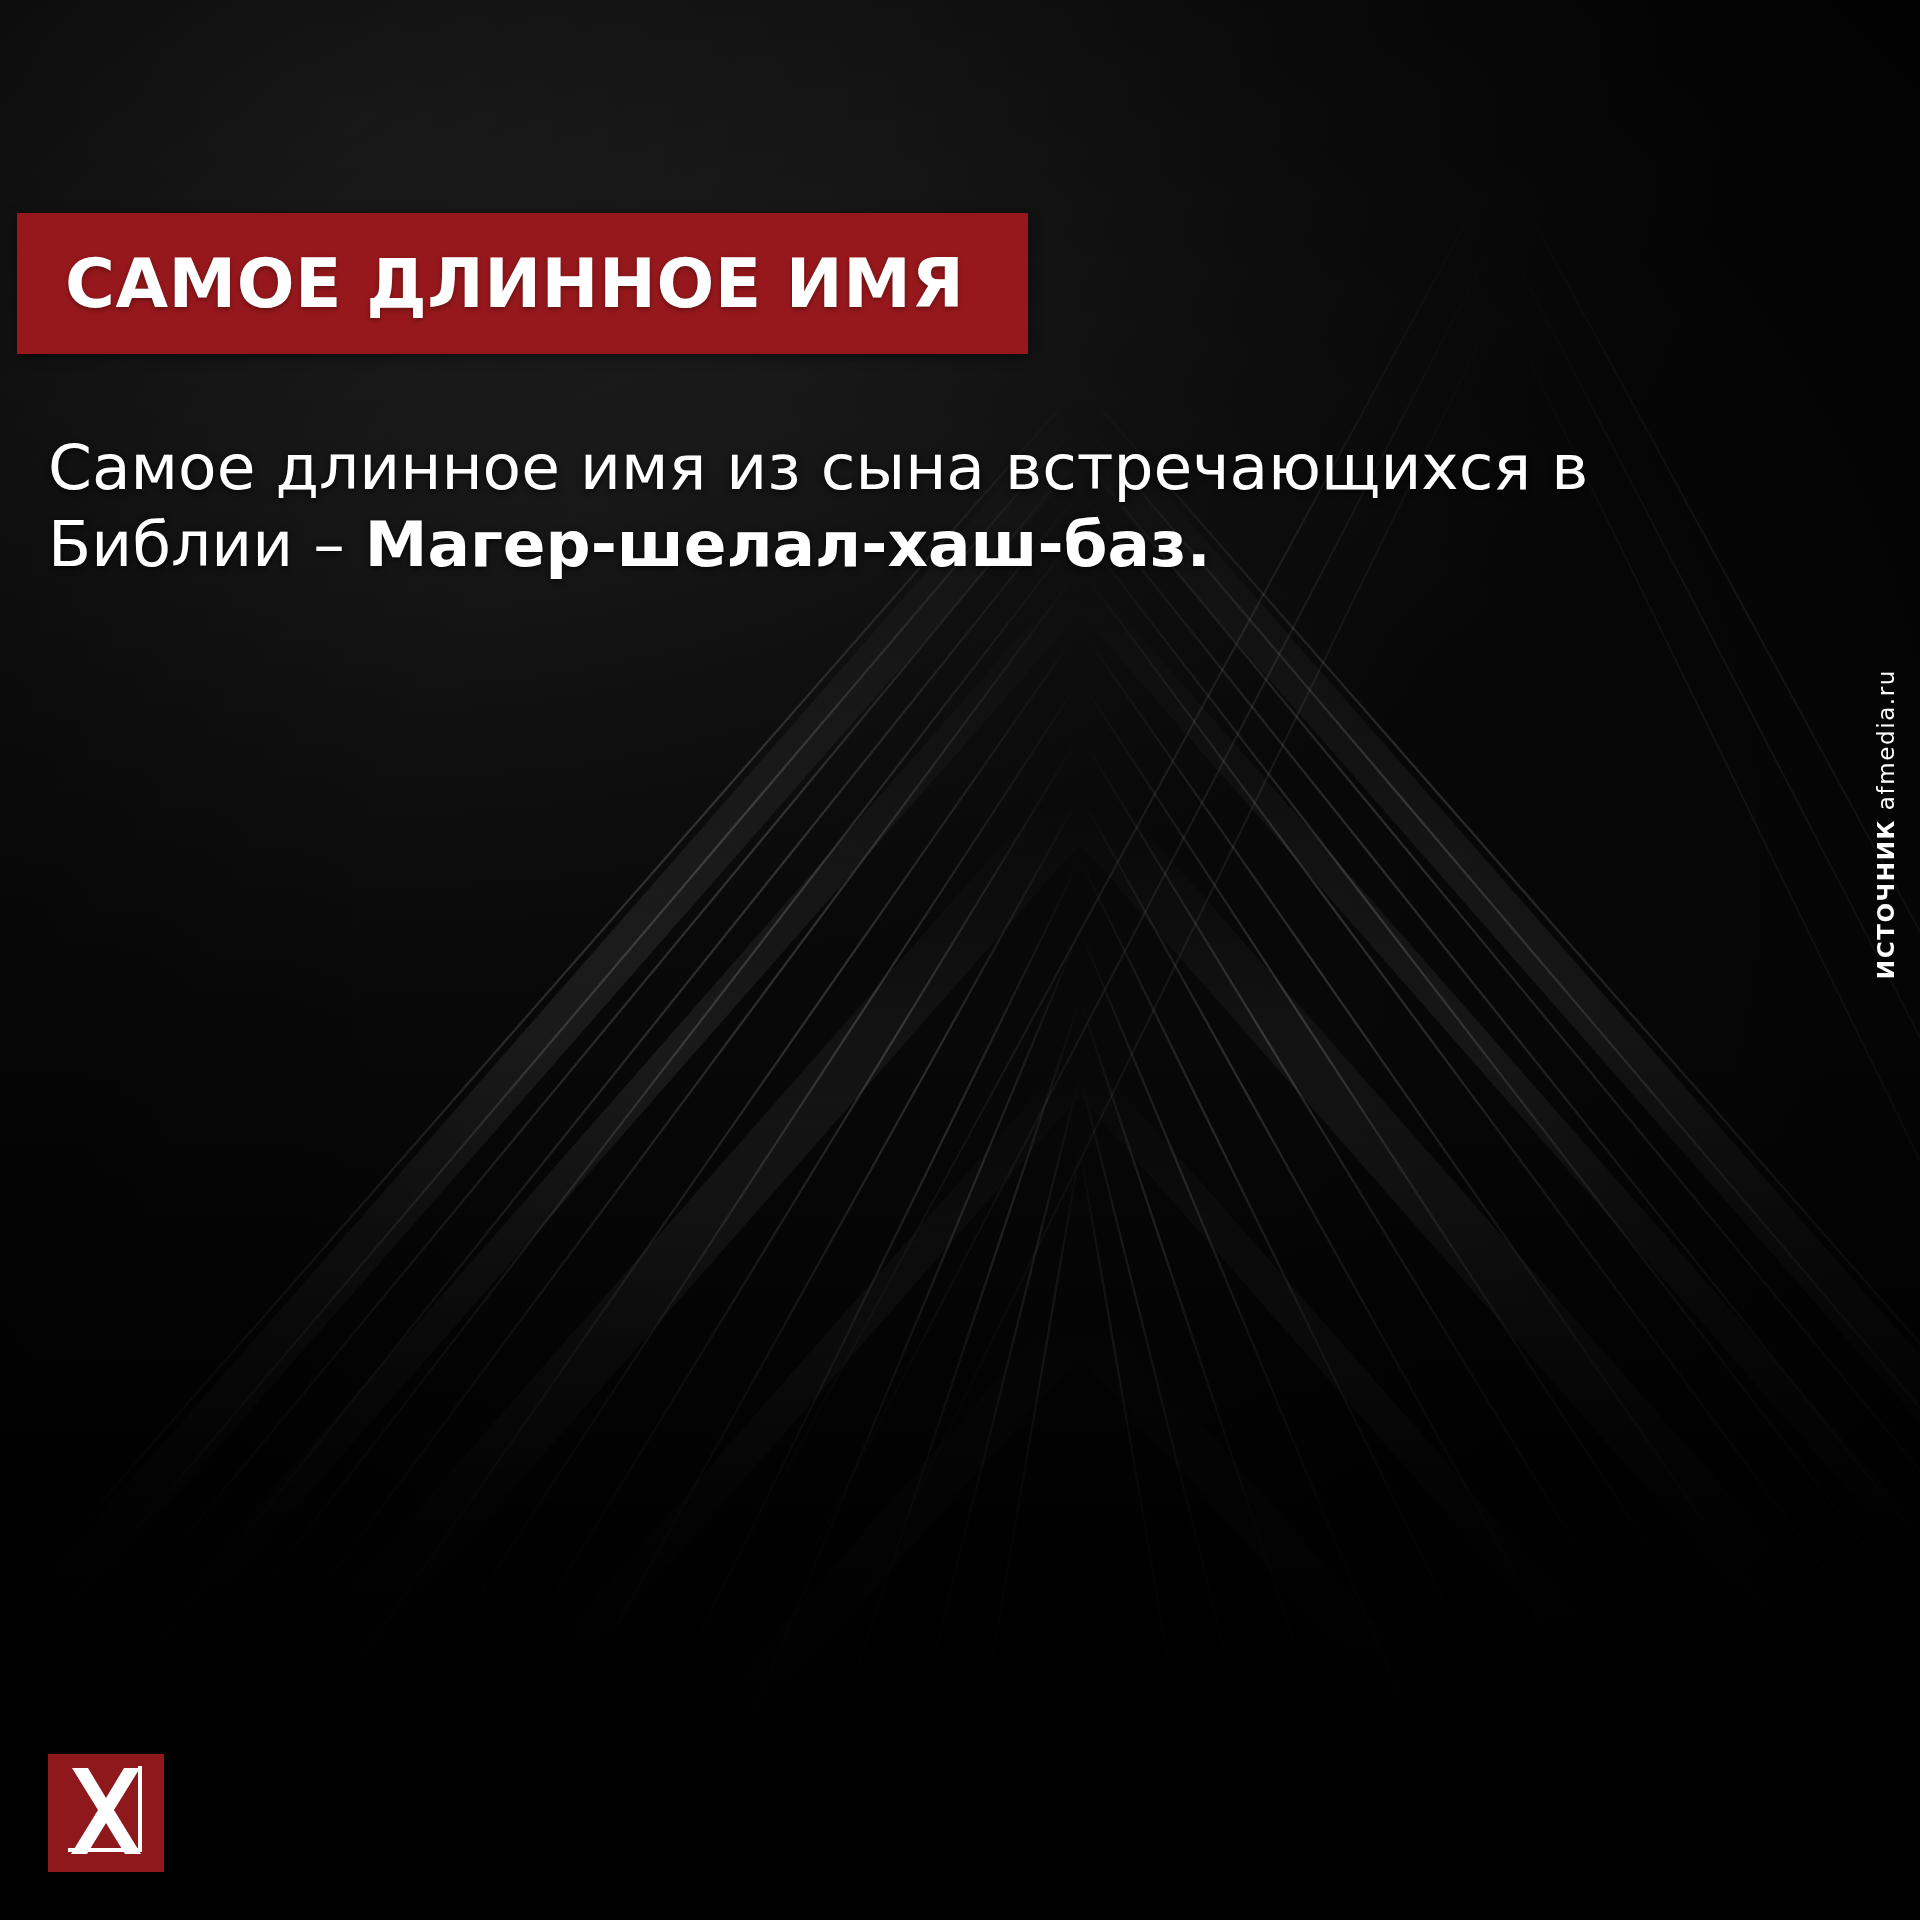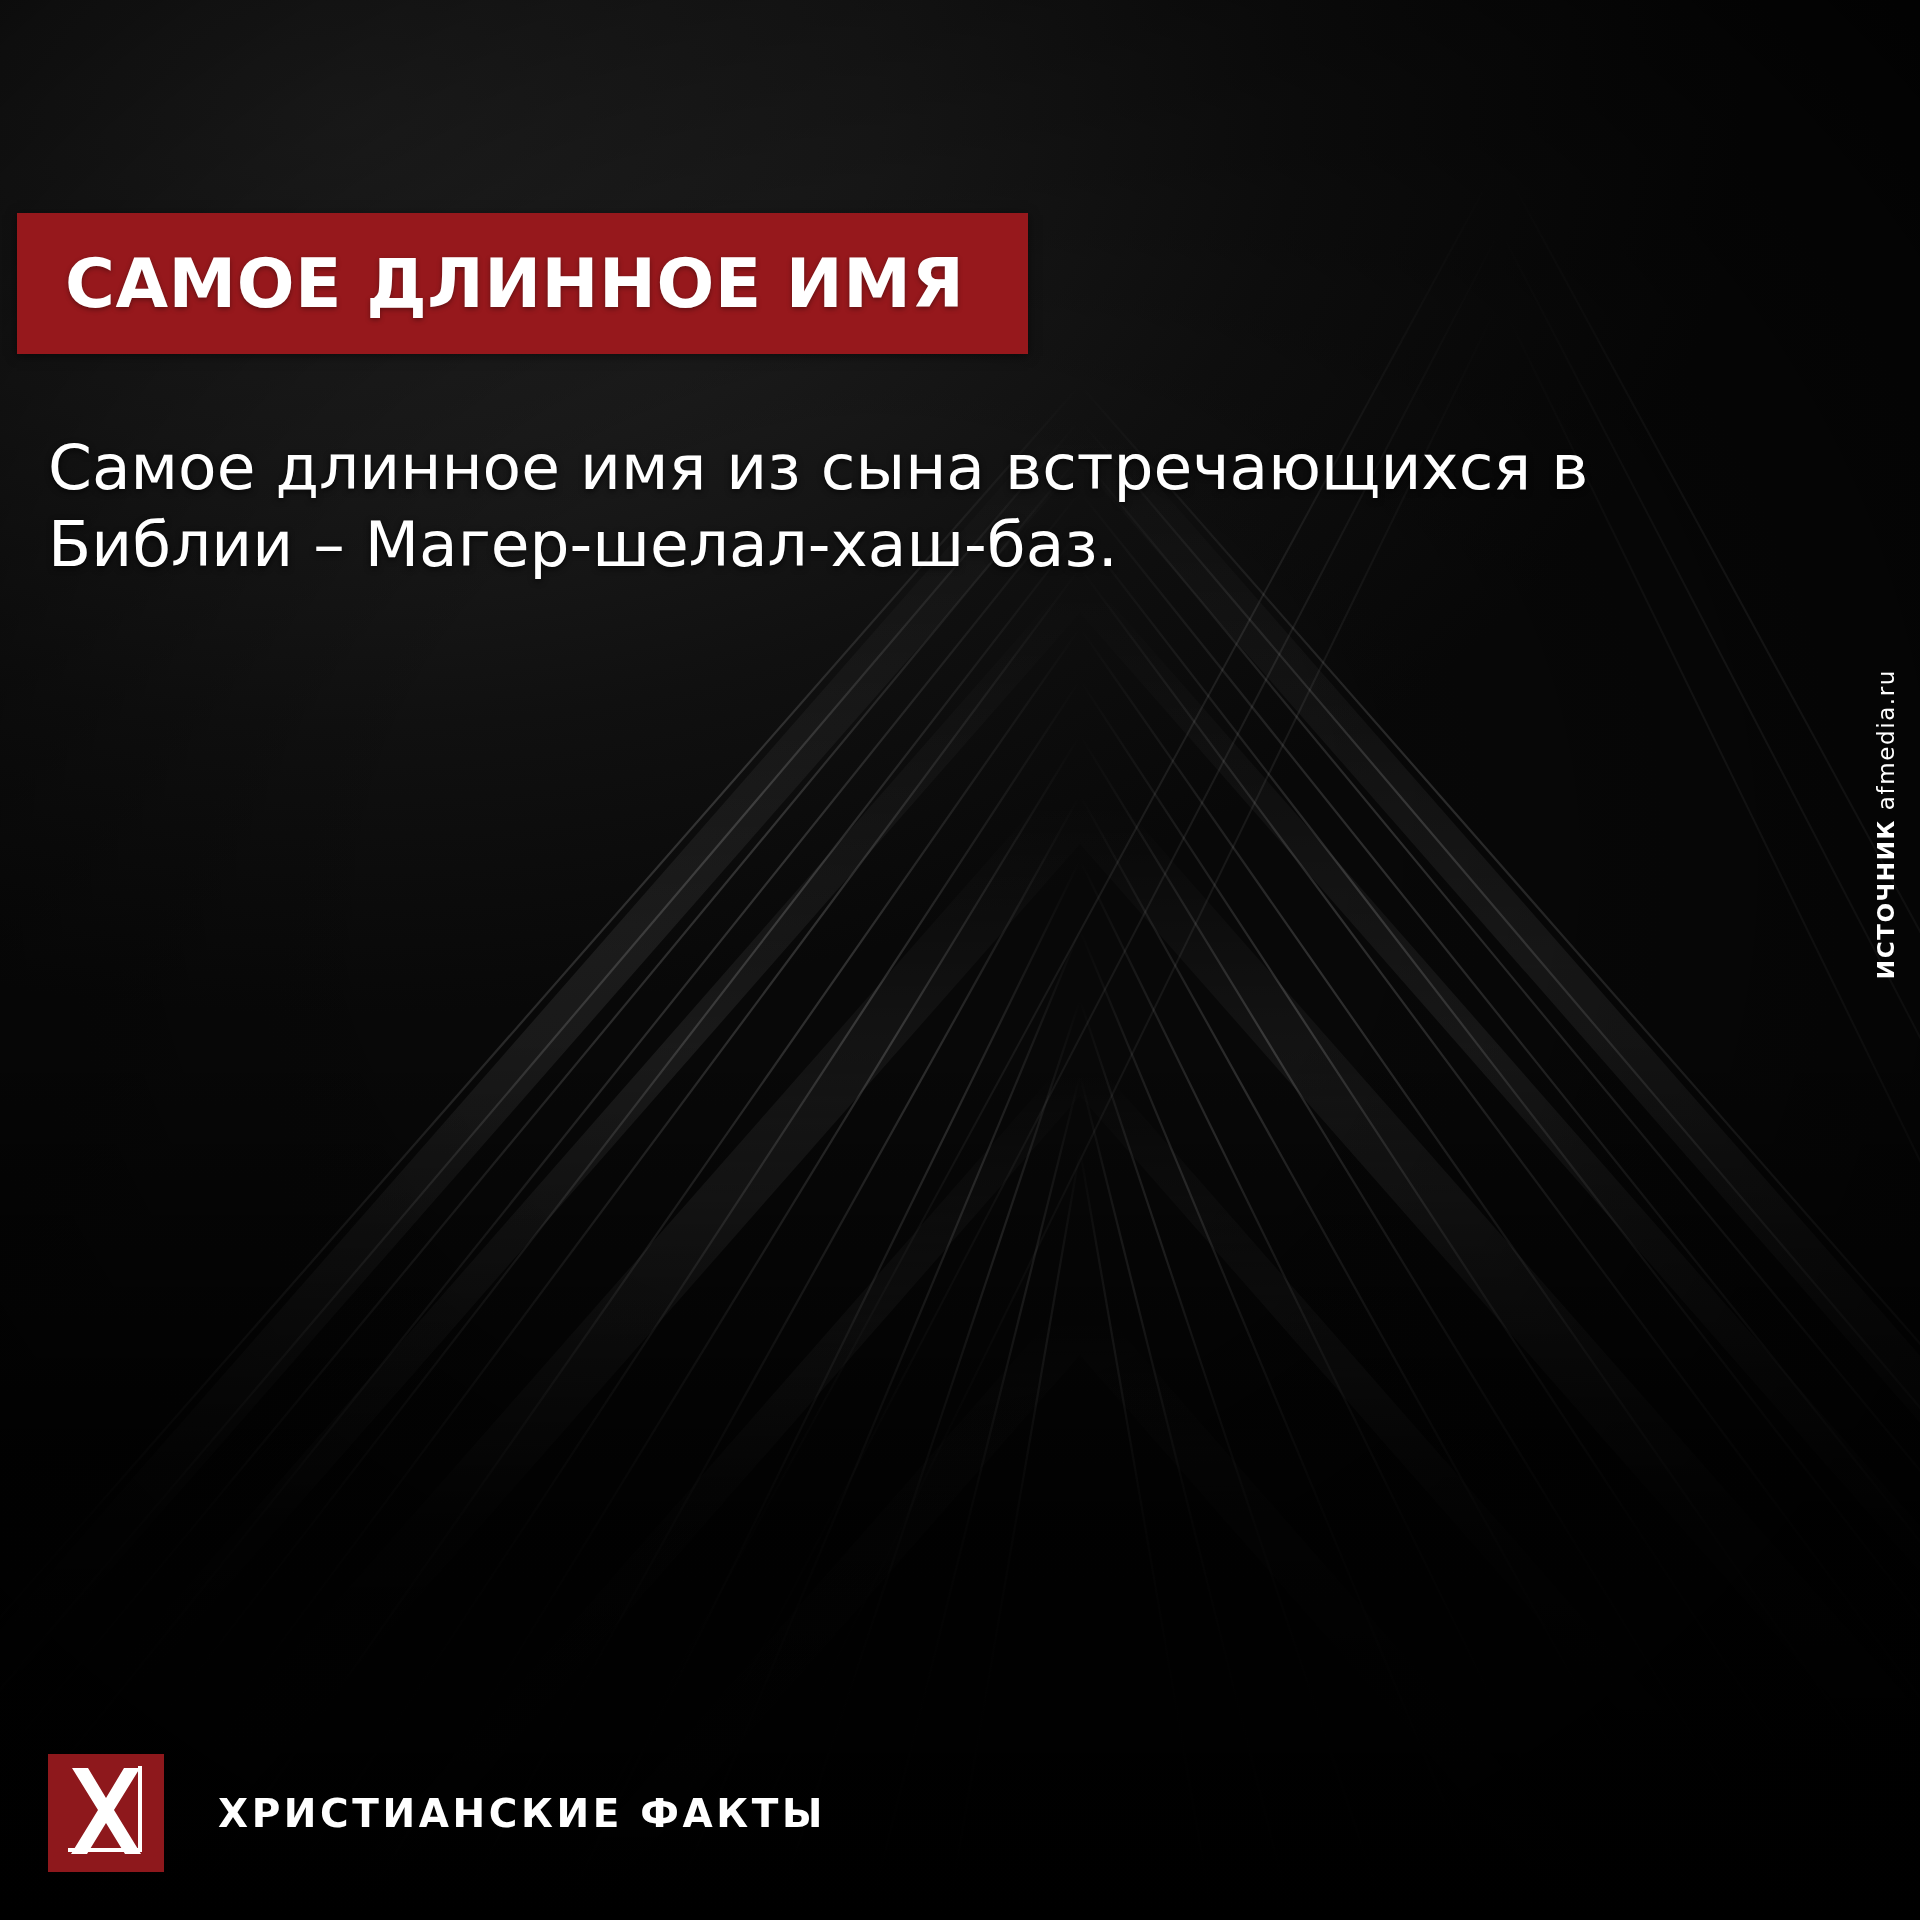--- a/index.html
+++ b/index.html
@@ -73,21 +73,21 @@
     width: 1640px;
     color: #ffffff;
     font-size: 63px;
     line-height: 1.22;
     font-weight: 400;
     text-shadow: 0 2px 6px rgba(0,0,0,0.75);
   }
   .para { margin: 0; }
   .para + .para { margin-top: 1.22em; }
   .strong-name {
-    font-weight: 400;
+    font-weight: 700;
   }
 
   
   .source-vertical {
     position: absolute;
     right: 22px;
     top: 660px;
     writing-mode: vertical-rl;
     transform: rotate(180deg);
     color: #ffffff;
@@ -201,16 +201,15 @@
     <span class="source-label">ИСТОЧНИК</span><span>&nbsp;</span><span class="source-value">afmedia.ru</span>
   </div>
 
   <div class="footer">
     <div class="logo-mark">
       <svg width="116" height="118" viewBox="0 0 116 118">
         <path d="M24 14 L40 14 L58 44 L76 14 L92 14 L66 56 L93 100 L77 100 L58 69 L39 100 L23 100 L50 56 Z" fill="#ffffff"></path>
         <path d="M90 12 L94 12 L94 98 L20 98 L20 94 L90 94 Z" fill="#ffffff"></path>
       </svg>
     </div>
-    <span class="footer-title">ХРИСТИАНСКИЕ ФАКТЫ</span>
   </div>
 
 </div>
 
 </body></html>

